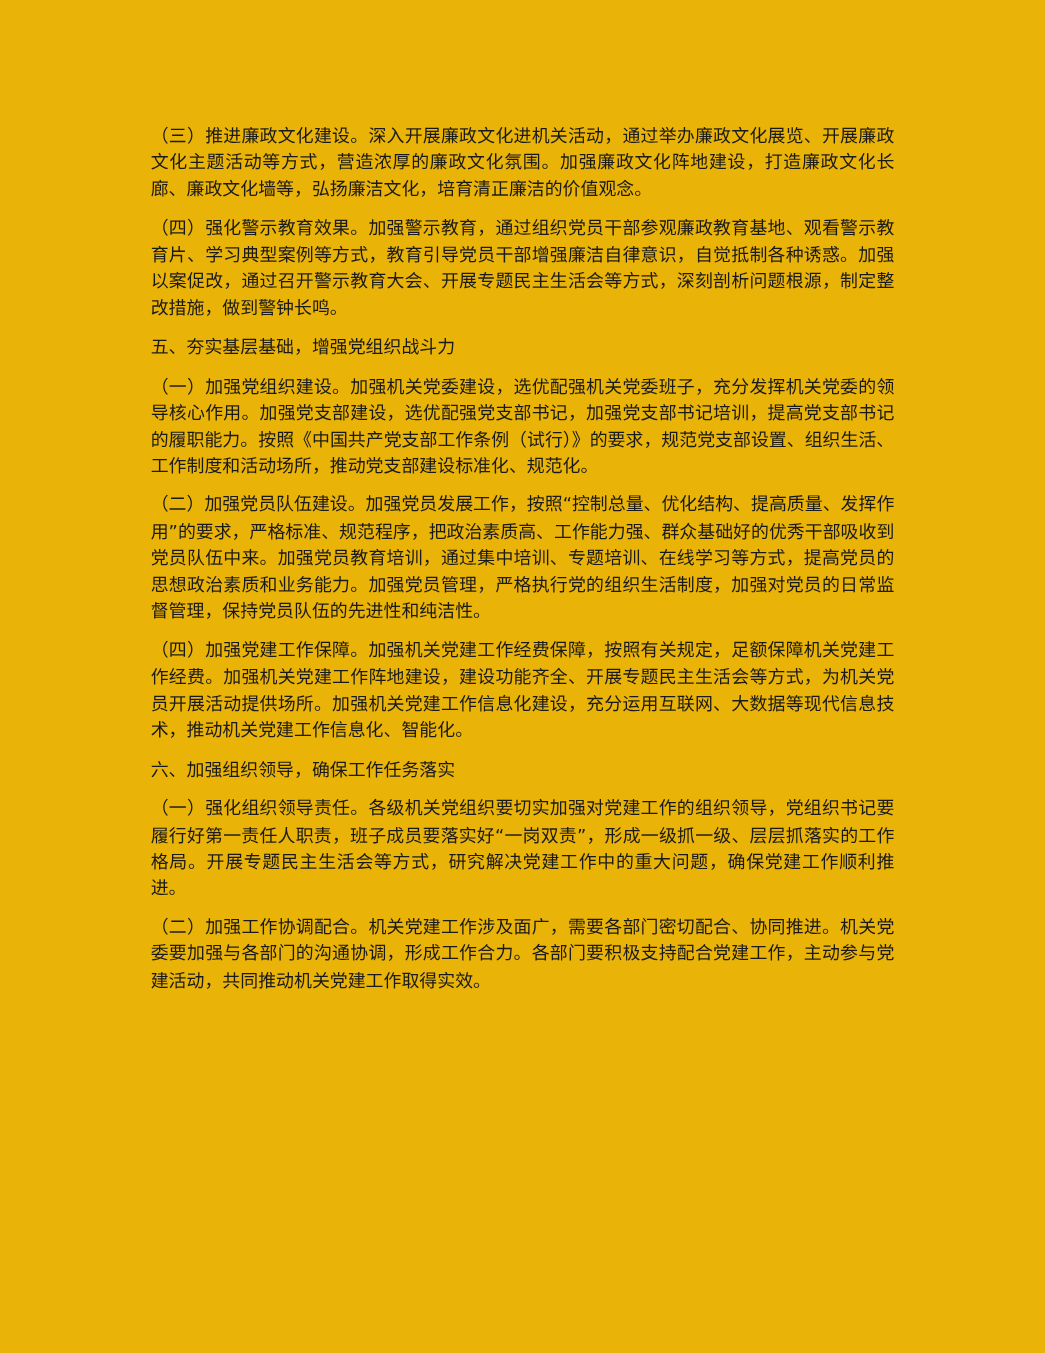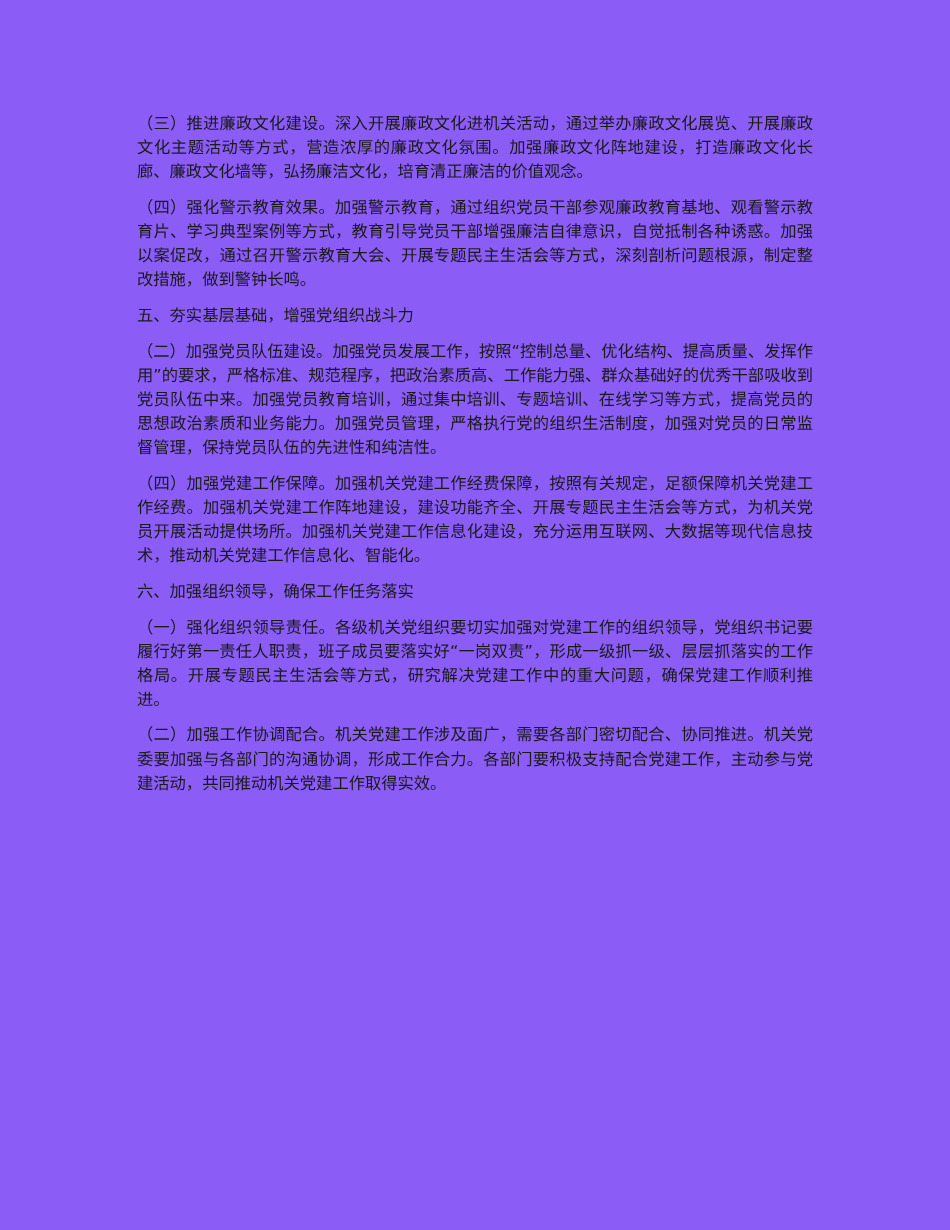--- a/index.html
+++ b/index.html
@@ -12,21 +12,21 @@
   body {
     font-family: "DejaVu Sans", "Liberation Sans", sans-serif;
     color: #1a1a1a;
   }
 
   .page {
     position: relative;
     width: 950px;
     height: 1230px;
     margin: 0 auto;
-    background: #8b5cf6;
+    background: #eab308;
     box-sizing: border-box;
     overflow: hidden;
   }
 
   .content {
     position: absolute;
     left: 137px;
     top: 112px;
     width: 676px;
   }
@@ -63,20 +63,21 @@
 
 <div class="page">
   <div class="content">
 
     <p class="para">（三）推进廉政文化建设。深入开展廉政文化进机关活动，通过举办廉政文化展览、开展廉政文化主题活动等方式，营造浓厚的廉政文化氛围。加强廉政文化阵地建设，打造廉政文化长廊、廉政文化墙等，弘扬廉洁文化，培育清正廉洁的价值观念。</p>
 
     <p class="para">（四）强化警示教育效果。加强警示教育，通过组织党员干部参观廉政教育基地、观看警示教育片、学习典型案例等方式，教育引导党员干部增强廉洁自律意识，自觉抵制各种诱惑。加强以案促改，通过召开警示教育大会、开展专题民主生活会等方式，深刻剖析问题根源，制定整改措施，做到警钟长鸣。</p>
 
     <h2 class="heading spaced">五、夯实基层基础，增强党组织战斗力</h2>
 
+    <p class="para">（一）加强党组织建设。加强机关党委建设，选优配强机关党委班子，充分发挥机关党委的领导核心作用。加强党支部建设，选优配强党支部书记，加强党支部书记培训，提高党支部书记的履职能力。按照《中国共产党支部工作条例（试行）》的要求，规范党支部设置、组织生活、工作制度和活动场所，推动党支部建设标准化、规范化。</p>
 
     <p class="para">（二）加强党员队伍建设。加强党员发展工作，按照“控制总量、优化结构、提高质量、发挥作用”的要求，严格标准、规范程序，把政治素质高、工作能力强、群众基础好的优秀干部吸收到党员队伍中来。加强党员教育培训，通过集中培训、专题培训、在线学习等方式，提高党员的思想政治素质和业务能力。加强党员管理，严格执行党的组织生活制度，加强对党员的日常监督管理，保持党员队伍的先进性和纯洁性。</p>
 
 
     <p class="para">（四）加强党建工作保障。加强机关党建工作经费保障，按照有关规定，足额保障机关党建工作经费。加强机关党建工作阵地建设，建设功能齐全、开展专题民主生活会等方式，为机关党员开展活动提供场所。加强机关党建工作信息化建设，充分运用互联网、大数据等现代信息技术，推动机关党建工作信息化、智能化。</p>
 
     <h2 class="heading spaced">六、加强组织领导，确保工作任务落实</h2>
 
     <p class="para">（一）强化组织领导责任。各级机关党组织要切实加强对党建工作的组织领导，党组织书记要履行好第一责任人职责，班子成员要落实好“一岗双责”，形成一级抓一级、层层抓落实的工作格局。开展专题民主生活会等方式，研究解决党建工作中的重大问题，确保党建工作顺利推进。</p>
 

